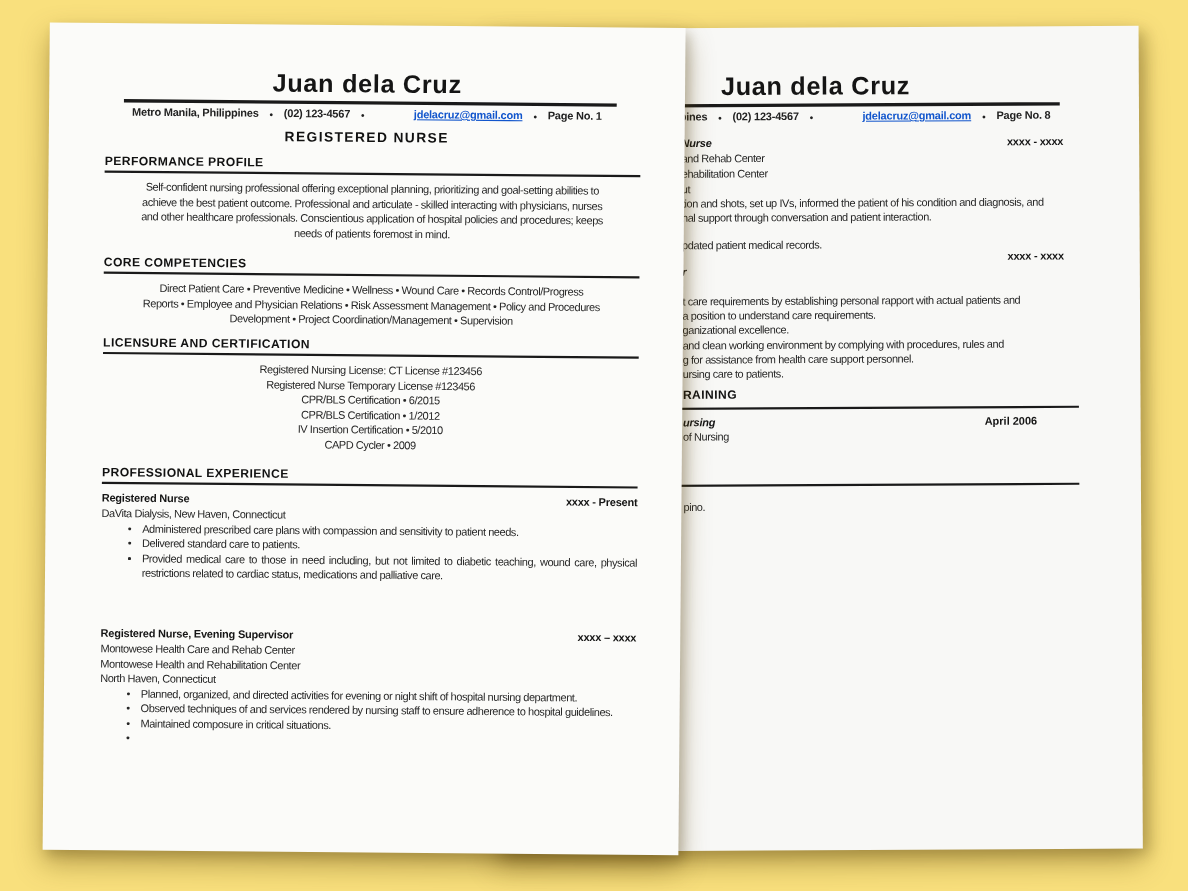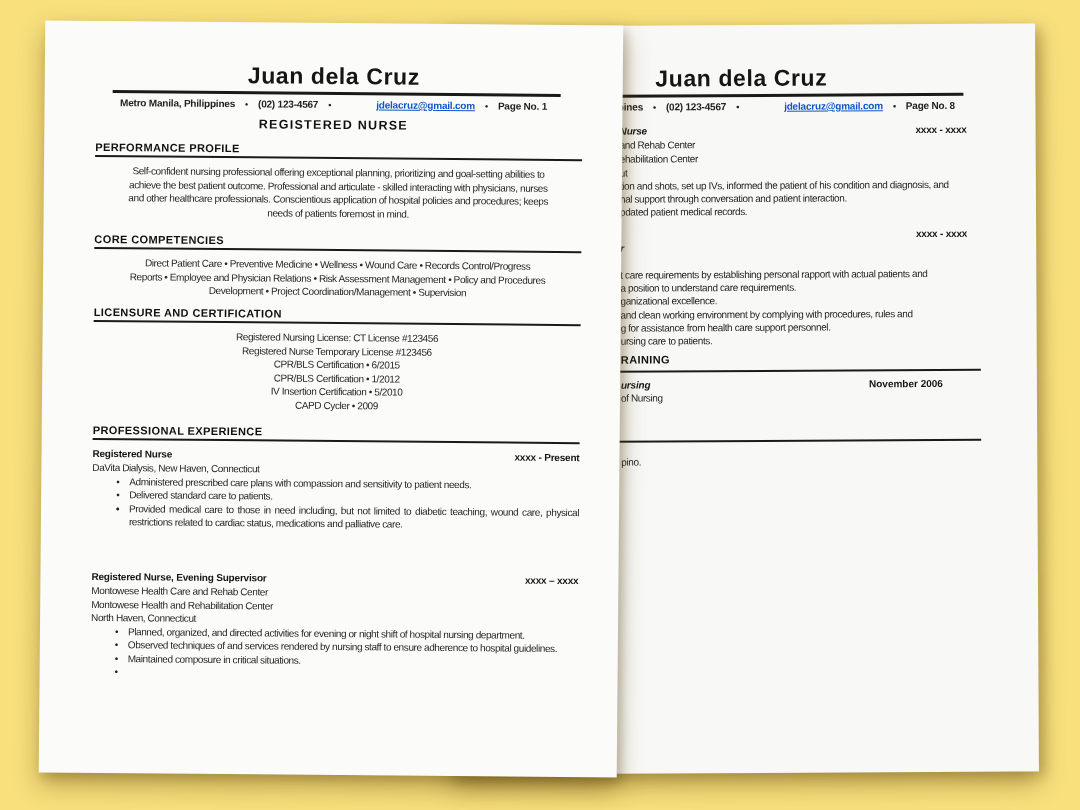--- a/index.html
+++ b/index.html
@@ -66,35 +66,35 @@
       <span>Page No. 8</span>
     </div>
 
     <div class="frag b" style="top:99px">Nurse</div>
     <div class="fdate" style="top:99px">xxxx - xxxx</div>
     <div class="frag" style="top:113px">and Rehab Center</div>
     <div class="frag" style="top:127px">ehabilitation Center</div>
     <div class="frag" style="top:141px">ut</div>
     <div class="frag" style="top:154px">tion and shots, set up IVs, informed the patient of his condition and diagnosis, and</div>
     <div class="frag" style="top:167px">nal support through conversation and patient interaction.</div>
-    <div class="frag" style="top:180px">pdated patient medical records.</div>
+    <div class="frag" style="top:192px">pdated patient medical records.</div>
 
     <div class="fdate" style="top:203px">xxxx - xxxx</div>
     <div class="frag b" style="top:216px">r</div>
     <div class="frag" style="top:243px">t care requirements by establishing personal rapport with actual patients and</div>
     <div class="frag" style="top:256px">a position to understand care requirements.</div>
     <div class="frag" style="top:269px">ganizational excellence.</div>
     <div class="frag" style="top:283px">and clean working environment by complying with procedures, rules and</div>
     <div class="frag" style="top:296px">g for assistance from health care support personnel.</div>
     <div class="frag" style="top:309px">ursing care to patients.</div>
 
     <div class="theading" style="top:327px">RAINING</div>
     <div class="p2rule" style="top:345px"></div>
     <div class="frag b" style="top:353px">ursing</div>
-    <div class="tdate" style="top:353px">November 2006</div>
+    <div class="tdate" style="top:353px">April 2006</div>
     <div class="frag" style="top:366px">of Nursing</div>
 
     <div class="p2rule" style="top:415px"></div>
     <div class="frag" style="top:430px">pino.</div>
   </section>
 
   <section class="page page1">
     <h1 class="name">Juan dela Cruz</h1>
     <div class="name-rule"></div>
     <div class="contact">

